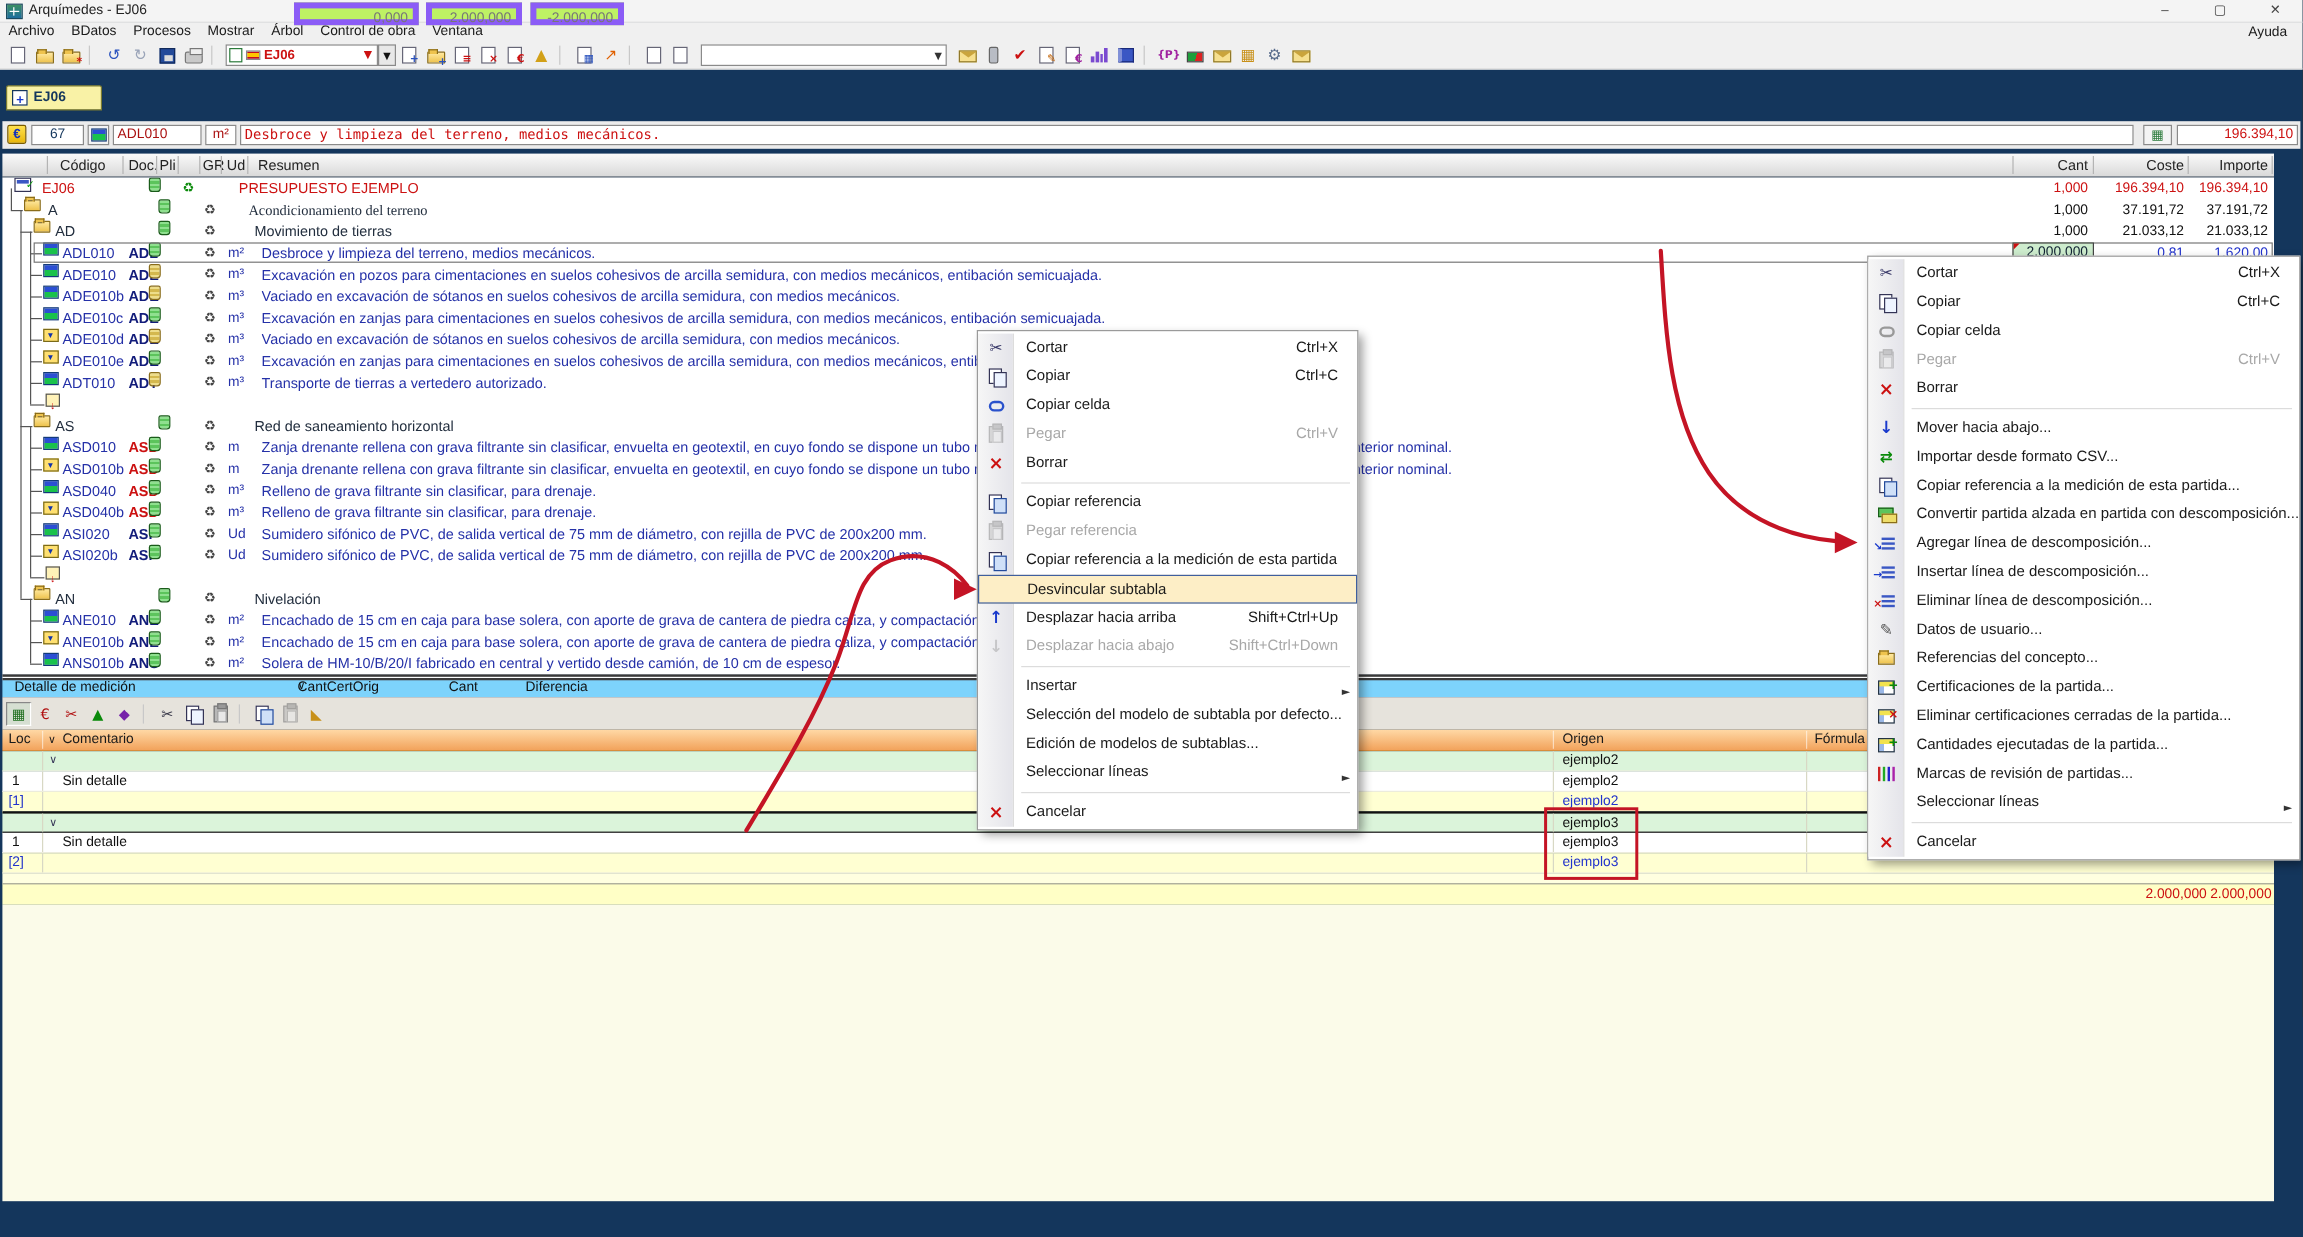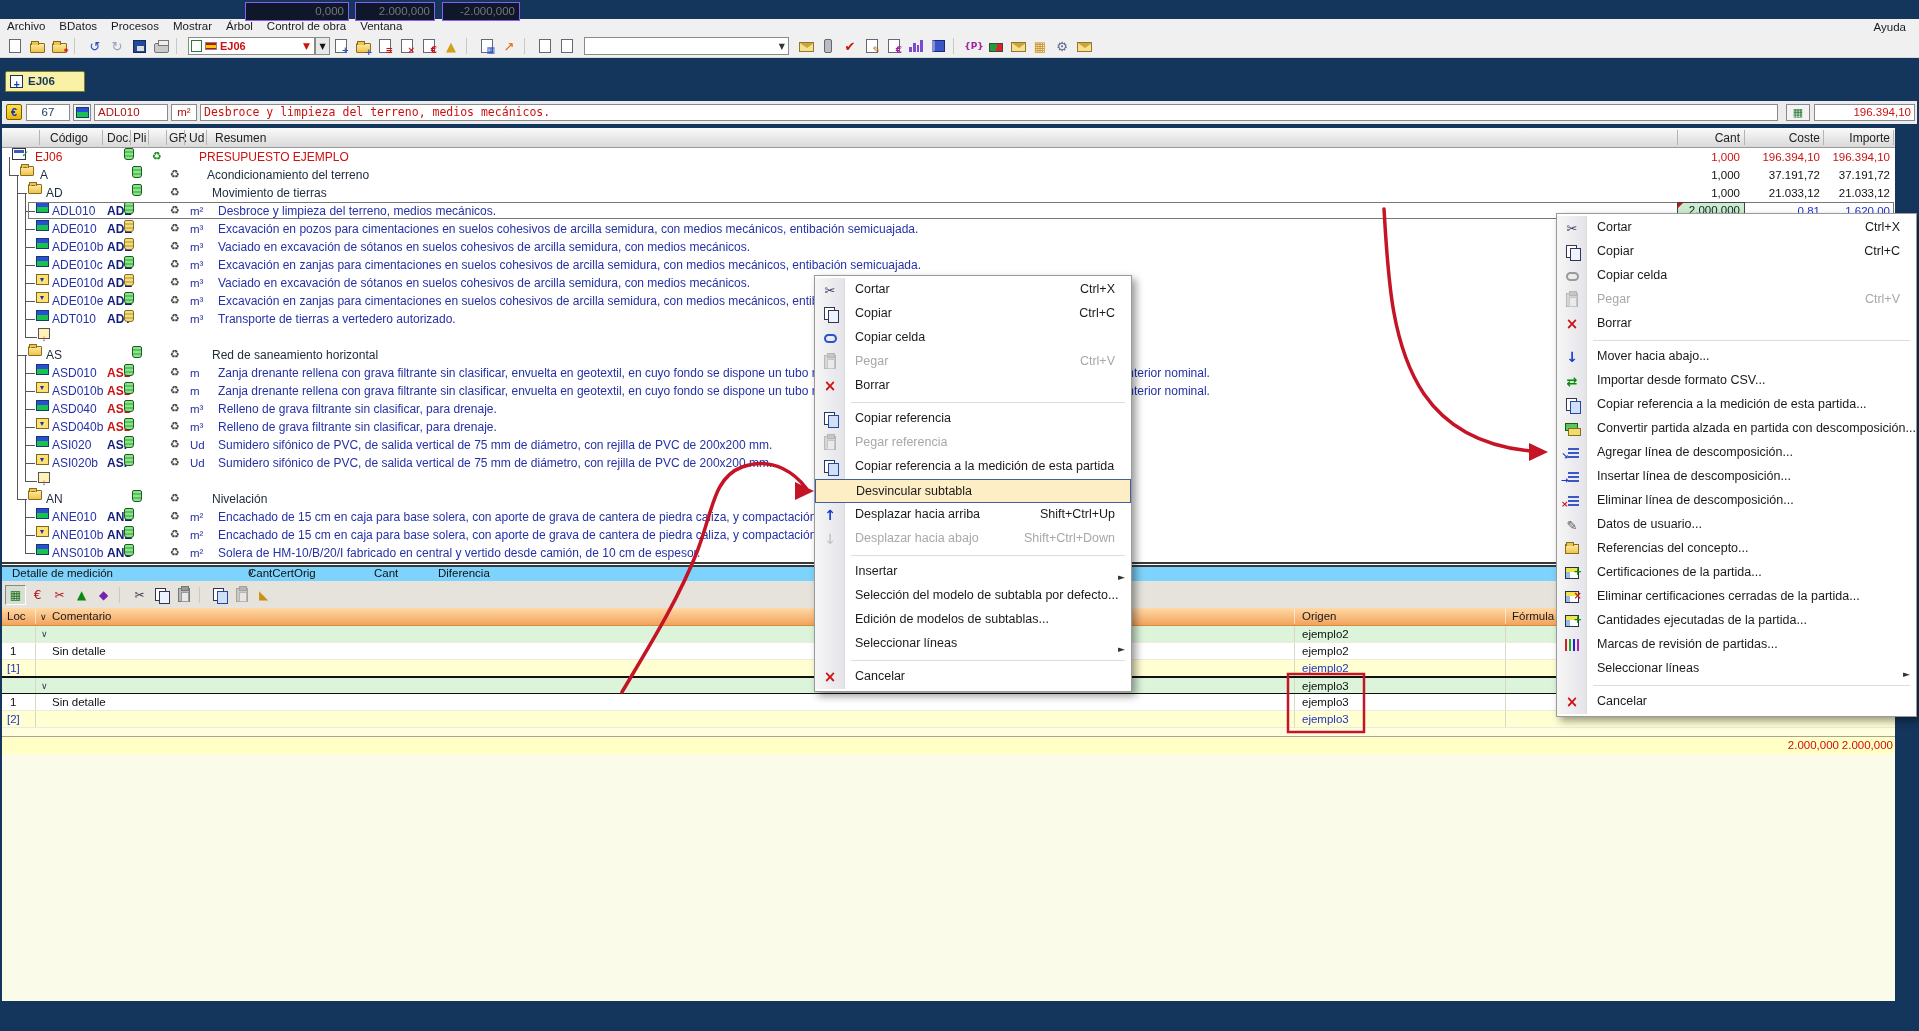--- a/index.html
+++ b/index.html
@@ -89,21 +89,21 @@
       padding-right:4px;font-size:11.5px;color:#123;line-height:15px}
   .cant-sel::before{content:"";position:absolute;left:0;top:0;border-style:solid;border-width:5px 5px 0 0;border-color:#cc1111 transparent transparent transparent}
   .dbl-split{position:absolute;left:2px;top:562px;width:1893px;height:5px;background:#fff;border-top:2px solid #3a3a3a;border-bottom:2px solid #3a3a3a}
 
   
   .dtitle{position:absolute;left:2px;top:567px;width:1893px;height:14px;background:#7dd3fc;font-size:11.5px;color:#111}
   .dtitle span{position:absolute;top:0}
   .dtools{position:absolute;left:2px;top:581px;width:1893px;height:27px;background:#e6e3dc;display:flex;align-items:center;padding-left:3px}
   .dti{width:21px;height:20px;margin-right:1px;display:flex;align-items:center;justify-content:center;font-family:"DejaVu Sans",sans-serif;font-size:13px}
   .dti.pressed{border:1px solid #888;border-right-color:#fff;border-bottom-color:#fff;background:#d6dfd2}
-  .dfield{position:absolute;top:2px;height:19px;background:#0f172a;border:1px solid #8b5cf6;font-size:11.5px;color:#777;
+  .dfield{position:absolute;top:2px;height:19px;background:#bef264;border:5px solid #8b5cf6;font-size:11.5px;color:#777;
           text-align:right;padding:2px 4px 0 0}
   .bhead{position:absolute;left:2px;top:608px;width:1893px;height:18px;background:linear-gradient(#ffd9a6,#f2a35c);
          border-bottom:1px solid #d88c3c;font-size:11.5px;color:#1a1a1a}
   .bhead span{position:absolute;top:2px}
   .bhead i{position:absolute;top:1px;bottom:1px;width:1px;background:rgba(255,255,255,.55)}
   .brow{position:absolute;left:2px;width:1893px;height:17px;font-size:11.5px;line-height:17px}
   .brow span{position:absolute;top:0}
   .bcolline{position:absolute;width:1px;background:#d8d8c4}
   .btotals{position:absolute;left:2px;top:736px;width:1893px;height:18px;background:#ffffc6;border-top:1px solid #a6a698;font-size:11.5px}
   .btotals span{position:absolute;top:2px;color:#cc1111;text-align:right}
@@ -152,20 +152,27 @@
      linear-gradient(#2a2,#2a2) 4px 0/2px 100% no-repeat,
      linear-gradient(#22c,#22c) 8px 0/2px 100% no-repeat,
      linear-gradient(#a2a,#a2a) 12px 0/2px 100% no-repeat}
   .glyph{font-family:"DejaVu Sans",sans-serif}
 </style>
 </head>
 <body>
 
 <div id="app">
 
+  <div class="titlebar">
+    <span class="app-icon"></span>
+    <span class="title-text">Arquímedes - EJ06</span>
+    <span class="winbtn" style="right:92px">–</span>
+    <span class="winbtn" style="right:46px">▢</span>
+    <span class="winbtn" style="right:0">✕</span>
+  </div>
 
   <div class="menubar">
     <span id="menubar-items" style="padding:0"><span>Archivo</span><span>BDatos</span><span>Procesos</span><span>Mostrar</span><span>Árbol</span><span>Control de obra</span><span>Ventana</span></span>
     <span class="menu-right">Ayuda</span>
   </div>
 
   <div class="toolbar" id="toolbar">
       <span class="tbi">
         <span class="g-doc"></span>
       </span>
@@ -355,21 +362,21 @@
         <span style="left: 1620px; width: 118px; text-align: right; font-size: 11.5px; color: rgb(204, 17, 17);">1,000</span>
         <span style="left: 1744px; width: 74px; text-align: right; font-size: 11.5px; color: rgb(204, 17, 17);">196.394,10</span>
         <span style="left: 1824px; width: 64px; text-align: right; font-size: 11.5px; color: rgb(204, 17, 17);">196.394,10</span>
       </div>
       <div class="trow" style="top: 18px;">
         <div class="gtick" style="left: 7px; top: 9px; width: 10px;"></div>
         <span class="ic-folder" style="left: 18px;"></span>
         <span style="left: 38px; color: rgb(34, 46, 62);">A</span>
         <span class="scrollic" style="left: 130px;"></span>
         <span class="gr-ic" style="left: 168px;">♻</span>
-        <span class="nw" style="left: 205px; color: rgb(34, 46, 62); max-width: 1465px; overflow: hidden;">Acondicionamiento del terreno</span>
+        <span class="nw" style="left: 205px; color: rgb(34, 46, 62); max-width: 1465px; overflow: hidden; font-family: Liberation Serif, serif;">Acondicionamiento del terreno</span>
         <span style="left: 1620px; width: 118px; text-align: right; font-size: 11.5px; color: rgb(17, 17, 17);">1,000</span>
         <span style="left: 1744px; width: 74px; text-align: right; font-size: 11.5px; color: rgb(17, 17, 17);">37.191,72</span>
         <span style="left: 1824px; width: 64px; text-align: right; font-size: 11.5px; color: rgb(17, 17, 17);">37.191,72</span>
       </div>
       <div class="trow" style="top: 36px;">
         <div class="gtick" style="left: 15px; top: 9px; width: 10px;"></div>
         <span class="ic-folder" style="left: 26px;"></span>
         <span style="left: 44px; color: rgb(34, 46, 62);">AD</span>
         <span class="scrollic" style="left: 130px;"></span>
         <span class="gr-ic" style="left: 168px;">♻</span>

